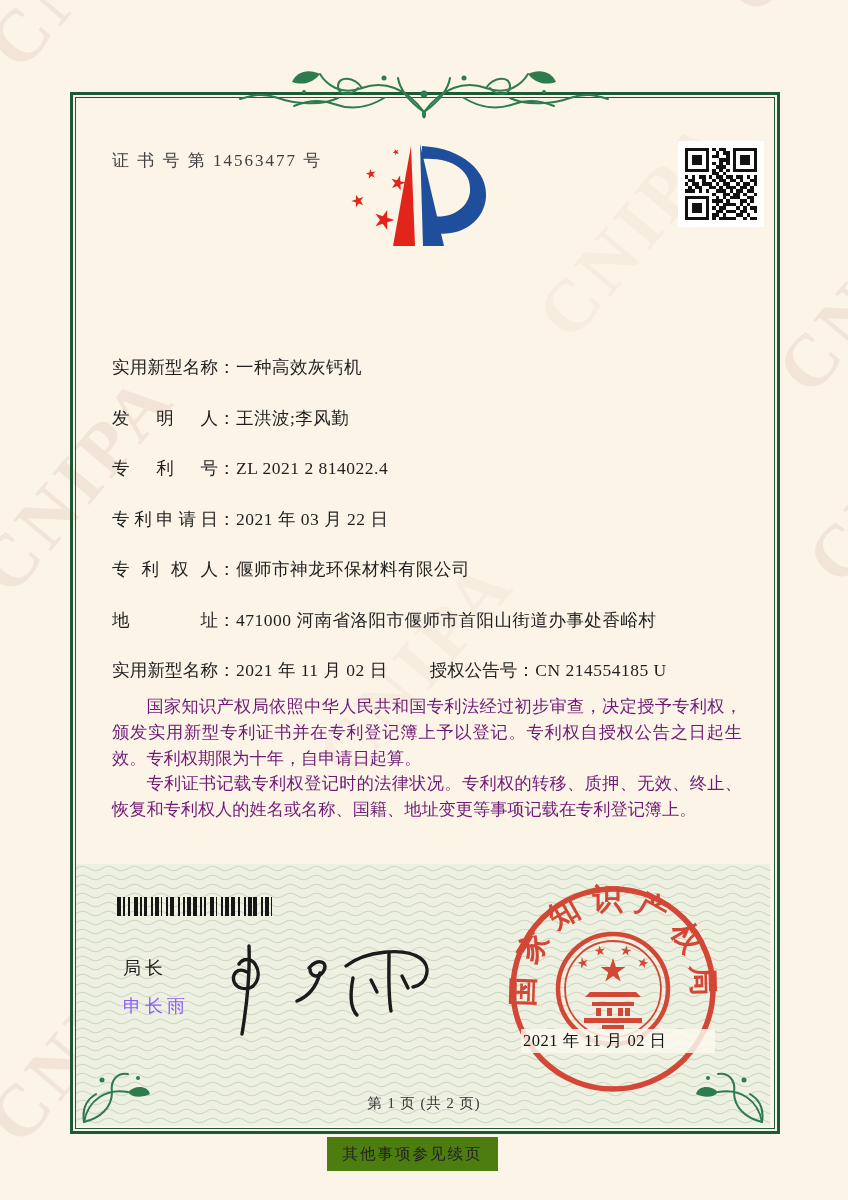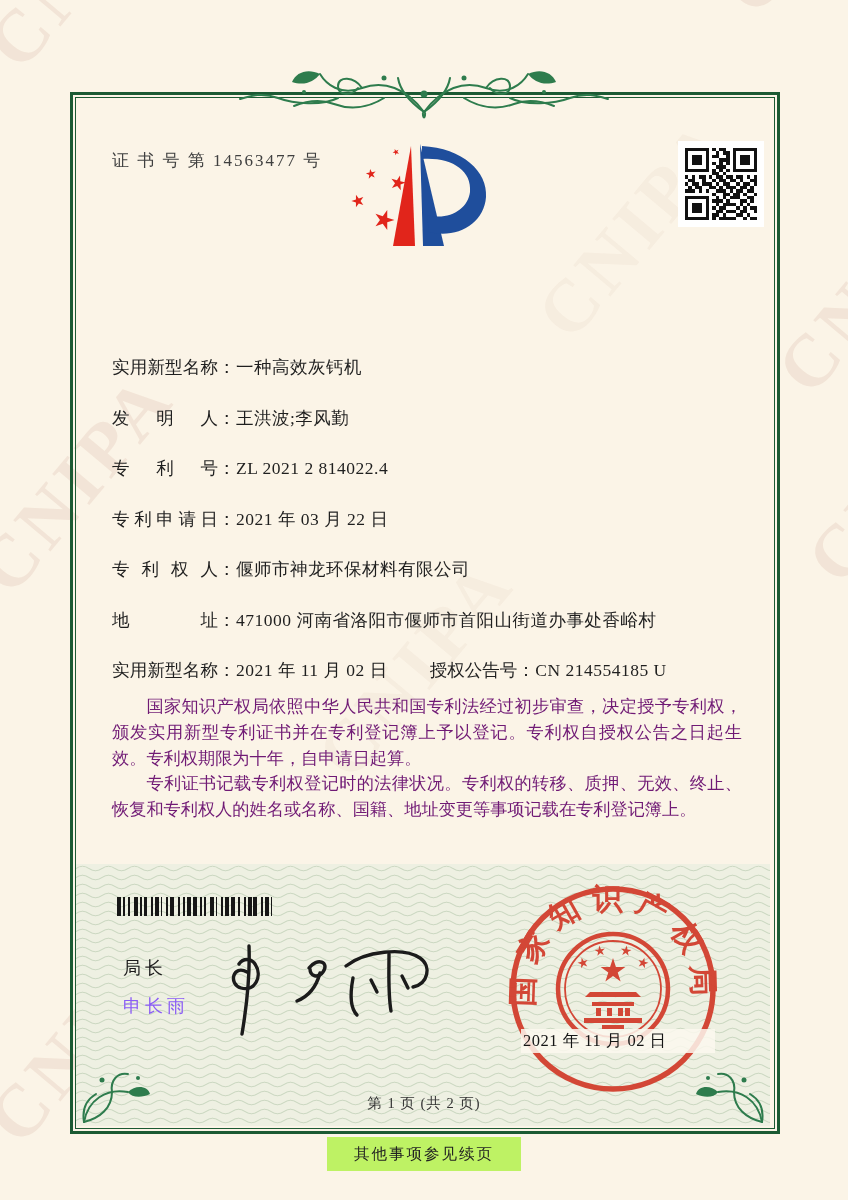--- a/index.html
+++ b/index.html
@@ -53,21 +53,21 @@
   .signer-title{position:absolute;left:123px;top:956px;font-size:18px;letter-spacing:4px;color:#1c1c1c;z-index:3;}
   .signer-name{position:absolute;left:123px;top:994px;font-size:18px;letter-spacing:4px;color:#8b5cf6;z-index:3;}
   .signature{position:absolute;left:213px;top:942px;z-index:3;}
   
   .seal{position:absolute;left:506px;top:882px;z-index:3;}
   .seal-date{position:absolute;left:521px;top:1029px;width:190px;font-size:16.5px;color:#151515;
     letter-spacing:0.5px;z-index:4;background:rgba(252,248,238,0.85);padding:1px 2px;white-space:nowrap;}
   
   .page-info{position:absolute;left:0;top:1094px;width:848px;text-align:center;
     font-size:14.5px;color:#333;letter-spacing:1px;z-index:3;}
-  .cont-note{position:absolute;left:327px;top:1137px;width:194px;height:34px;background:#bef264;
+  .cont-note{position:absolute;left:327px;top:1137px;width:171px;height:34px;background:#4d7c0f;
     z-index:2;display:flex;align-items:center;justify-content:center;
     font-size:15.5px;letter-spacing:2px;color:#222;}
   
   .orn-top{position:absolute;left:234px;top:68px;z-index:2;}
   .orn-bl{position:absolute;left:80px;top:1066px;z-index:2;}
   .orn-br{position:absolute;left:688px;top:1066px;z-index:2;transform:scaleX(-1);}
 </style>
 </head>
 <body>
 

